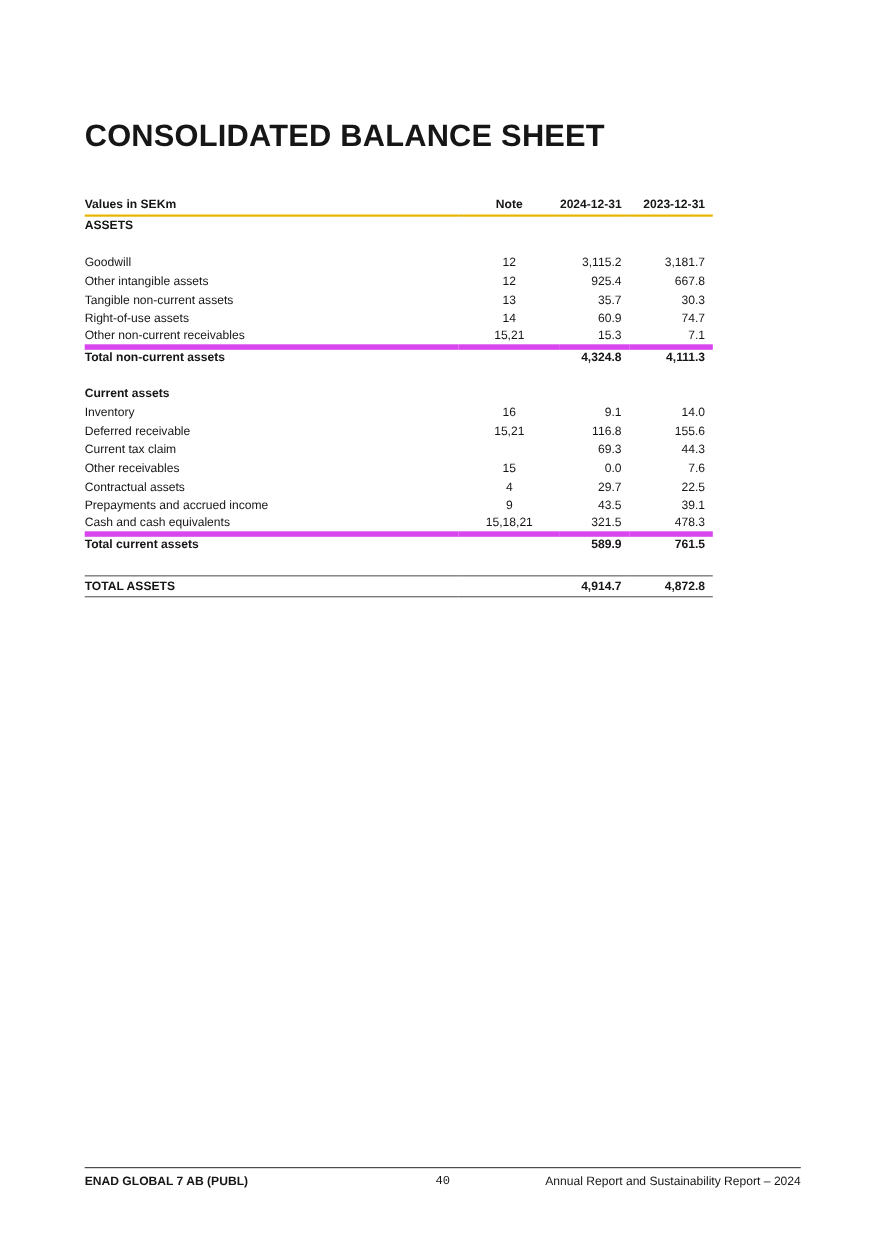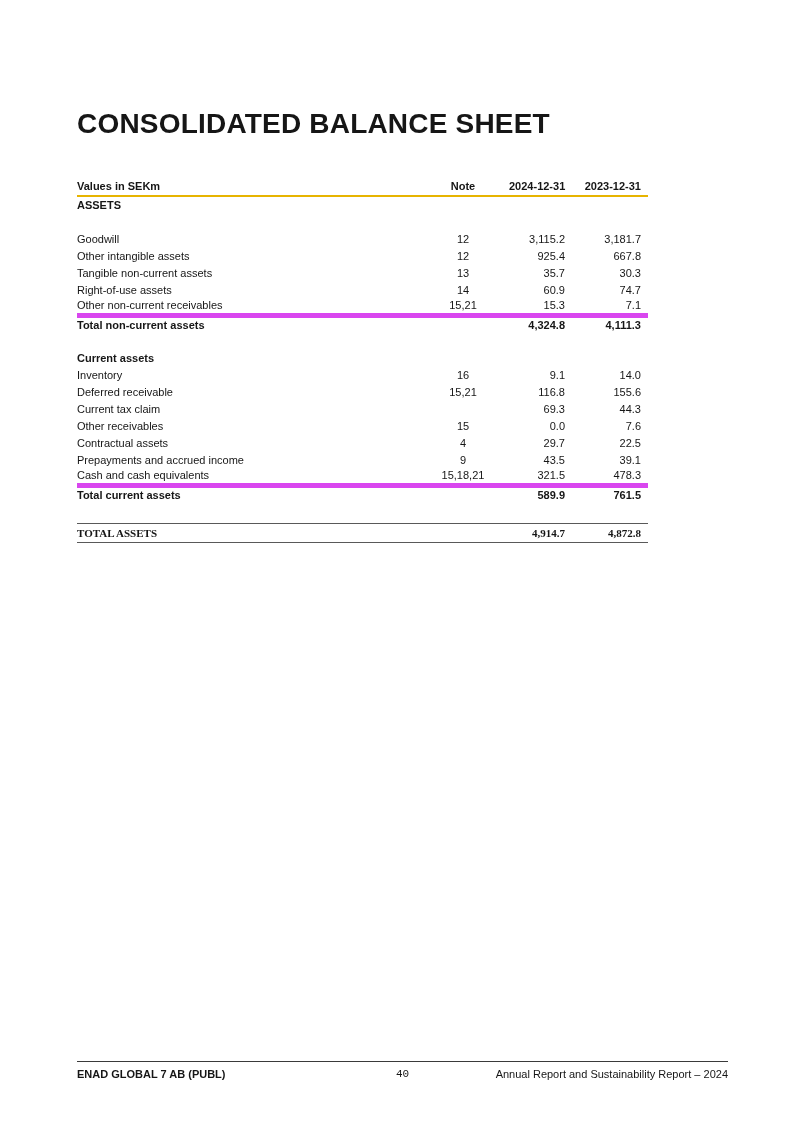--- a/index.html
+++ b/index.html
@@ -58,21 +58,20 @@
   .c-note  { text-align: center; }
   .c-v1    { text-align: right; padding-right: 7px !important; }
   .c-v2    { text-align: right; padding-right: 7px !important; }
   .row-section td, .row-subheader td { font-weight: 700; }
   .row-total td { font-weight: 700; border-top: 5px solid #d946ef; }
   .row-grand-total td {
     font-weight: 700;
     border-top: 1px solid #595959;
     border-bottom: 1px solid #595959;
     height: 19px;
-    font-family: Liberation Serif, serif;
   }
   .row-spacer td { height: 17px; }
   .row-spacer-large td { height: 21px; }
   .footer {
     position: absolute;
     left: 77px;
     right: 72px;
     top: 1049px;
     border-top: 1px solid #3a3a3a;
     padding-top: 6px;

